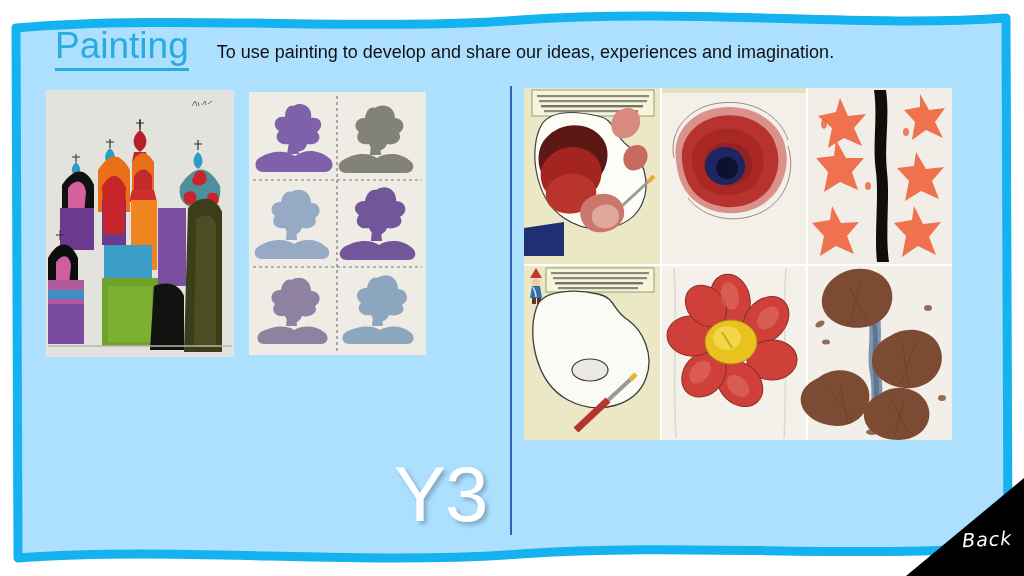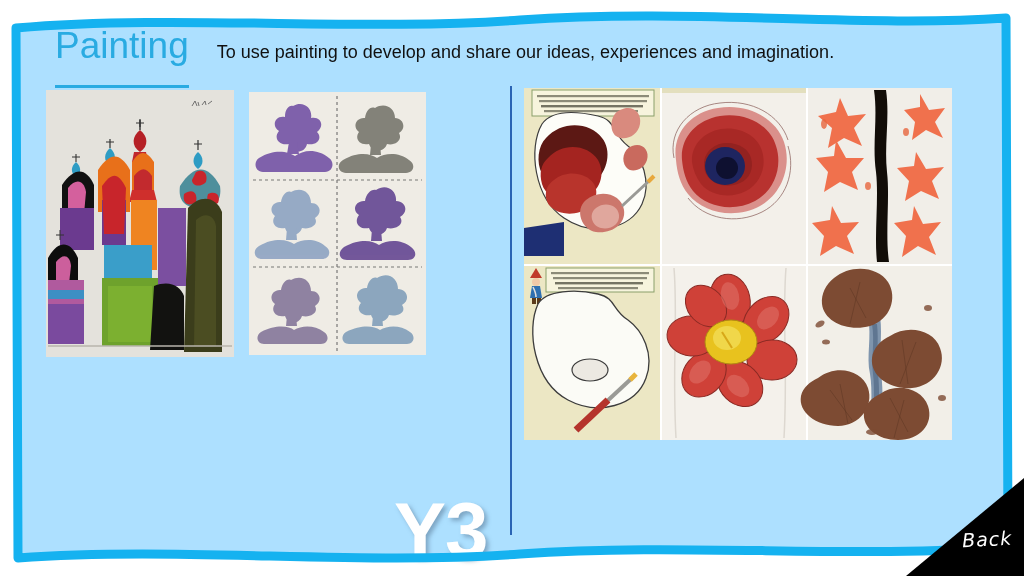--- a/index.html
+++ b/index.html
@@ -41,21 +41,21 @@
     display: flex;
     align-items: baseline;
     gap: 28px;
   }
   .title {
     font-size: 37px;
     font-weight: 400;
     color: #29abe2;
     letter-spacing: 0px;
     line-height: 1;
-    padding-bottom: 21px;
+    padding-bottom: 4px;
     border-bottom: 3px solid #29abe2;
   }
   .subtitle {
     font-size: 18px;
     color: #101010;
     white-space: nowrap;
     line-height: 1.1;
   }
 
   
@@ -78,26 +78,25 @@
   #photo-cathedral { left: 46px; top: 90px; width: 188px; height: 267px; }
   #photo-blots     { left: 249px; top: 92px; width: 177px; height: 263px; }
 
   
   #photo-collage   { left: 524px; top: 88px; width: 428px; height: 352px; }
 
   .y3-label, .y4-label {
     position: absolute;
     z-index: 14;
     font-size: 78px;
-    font-weight: bold;
+    font-weight: normal;
     color: #ffffff;
     line-height: 1;
     text-shadow: 3px 3px 4px rgba(90,120,150,0.55);
     letter-spacing: -1px;
-    margin-top: 36px;
   }
   .y3-label { left: 394px; top: 455px; }
   .y4-label { left: 862px; top: 455px; }
 
   
   .back-corner {
     position: absolute;
     right: 0; bottom: 0;
     width: 118px; height: 98px;
     z-index: 40;

